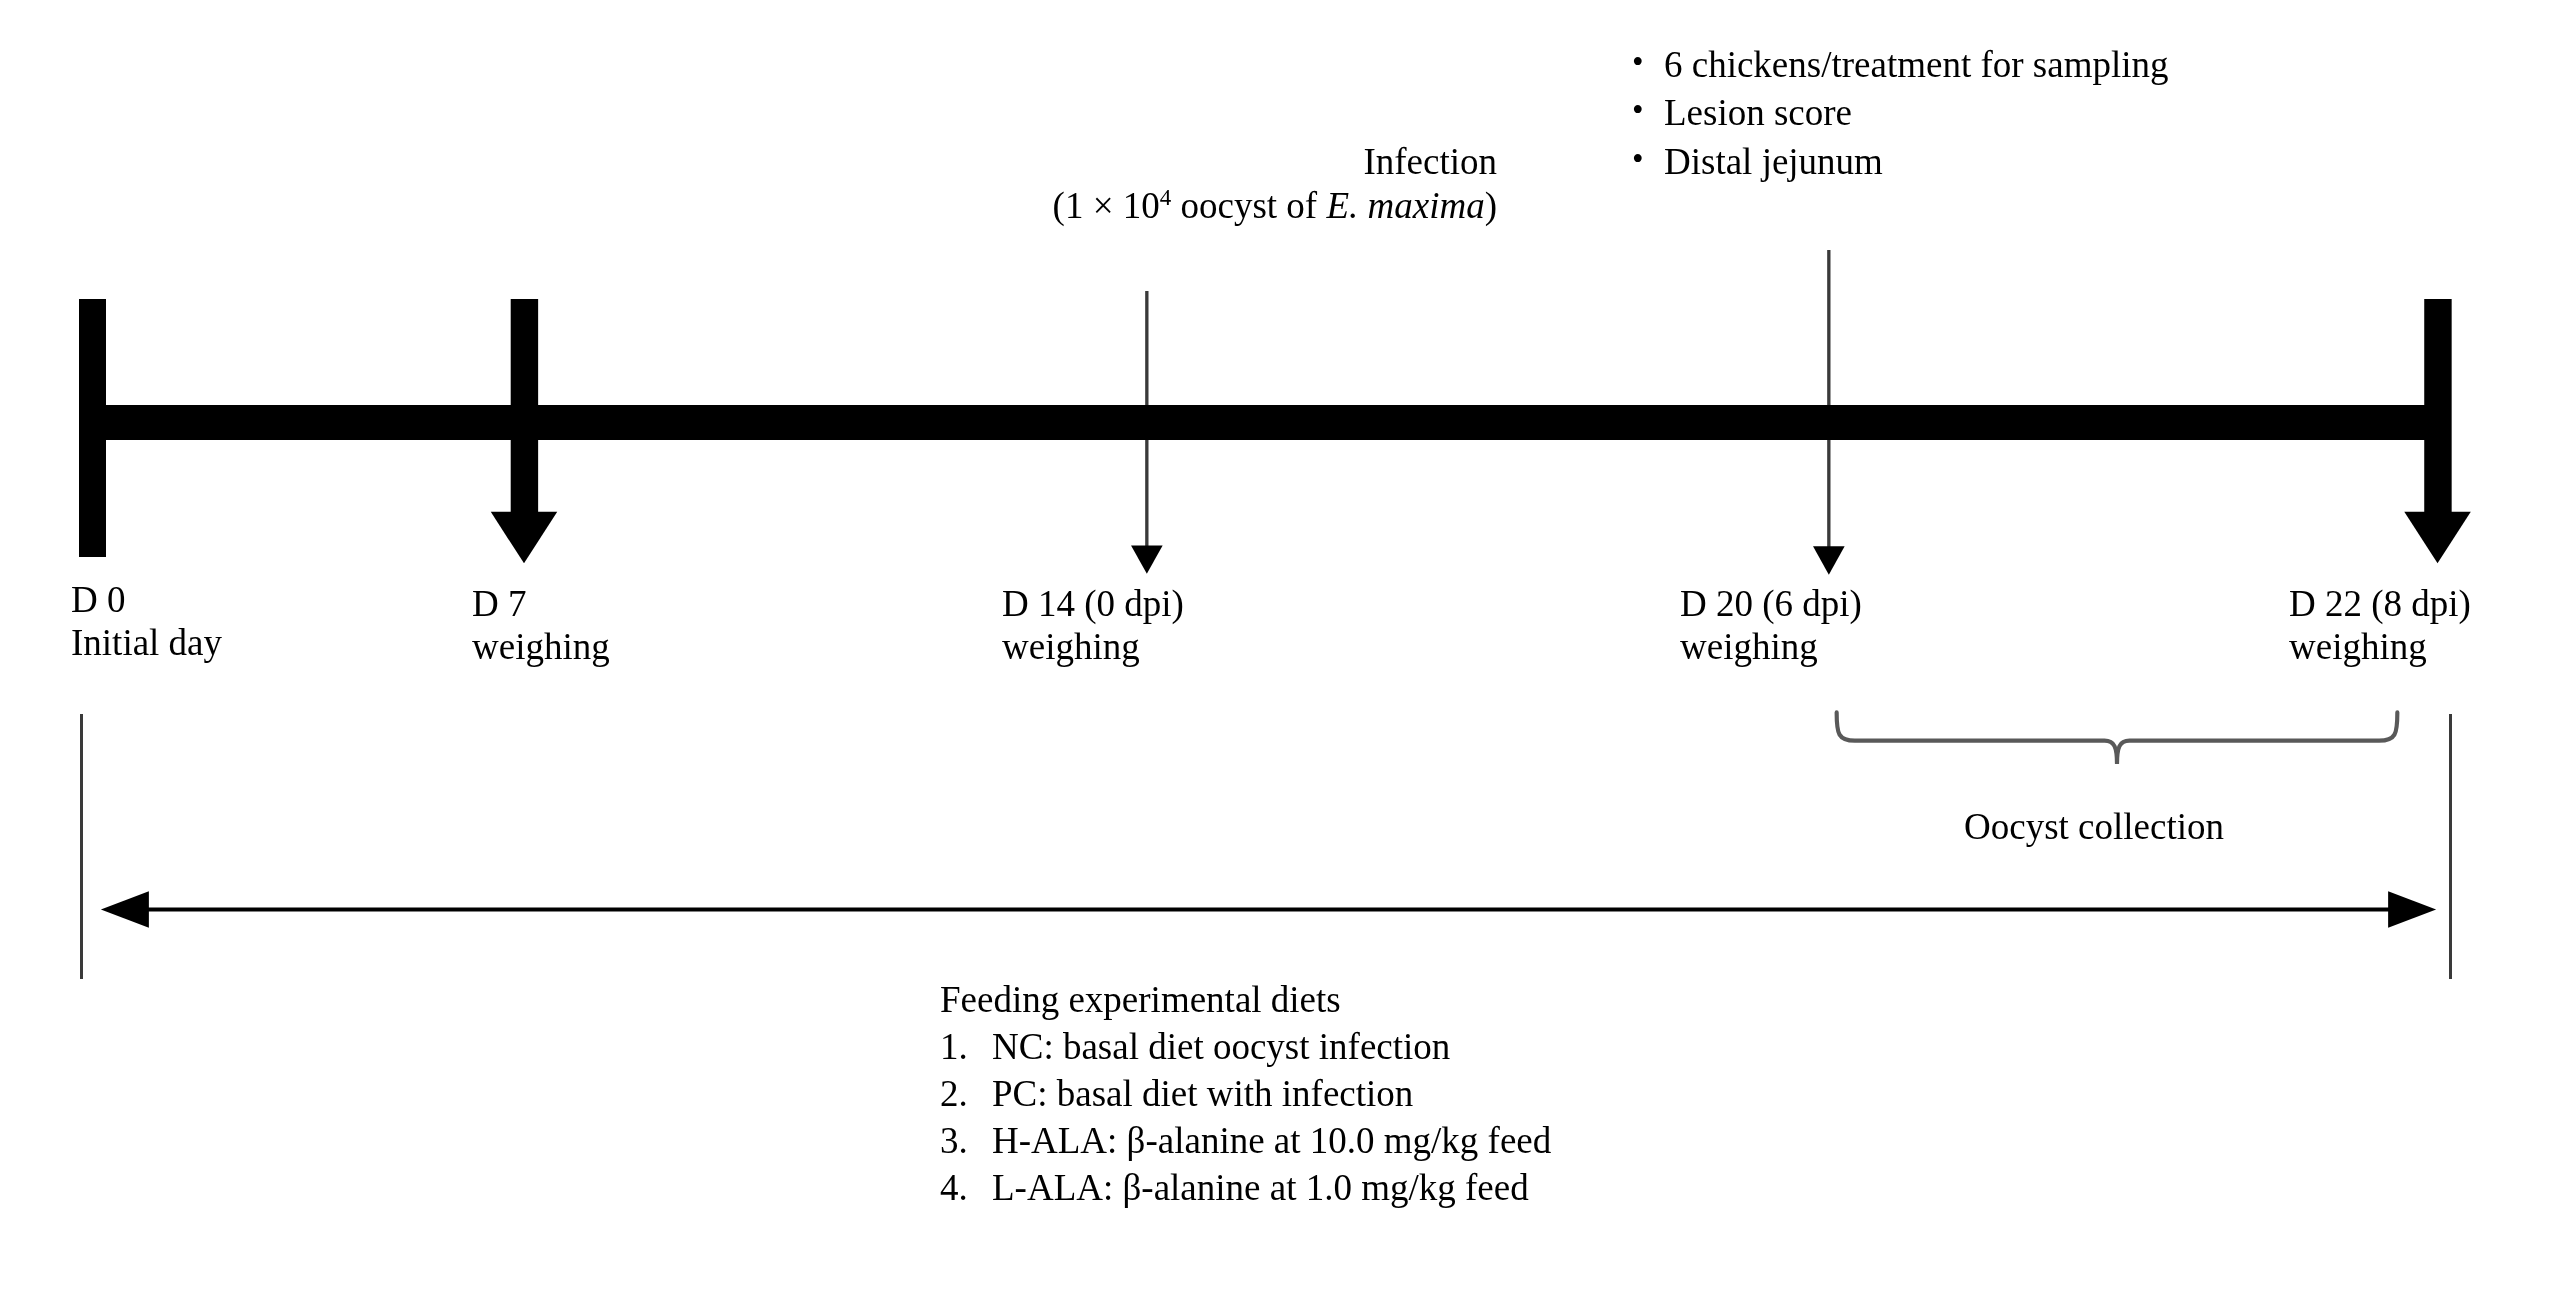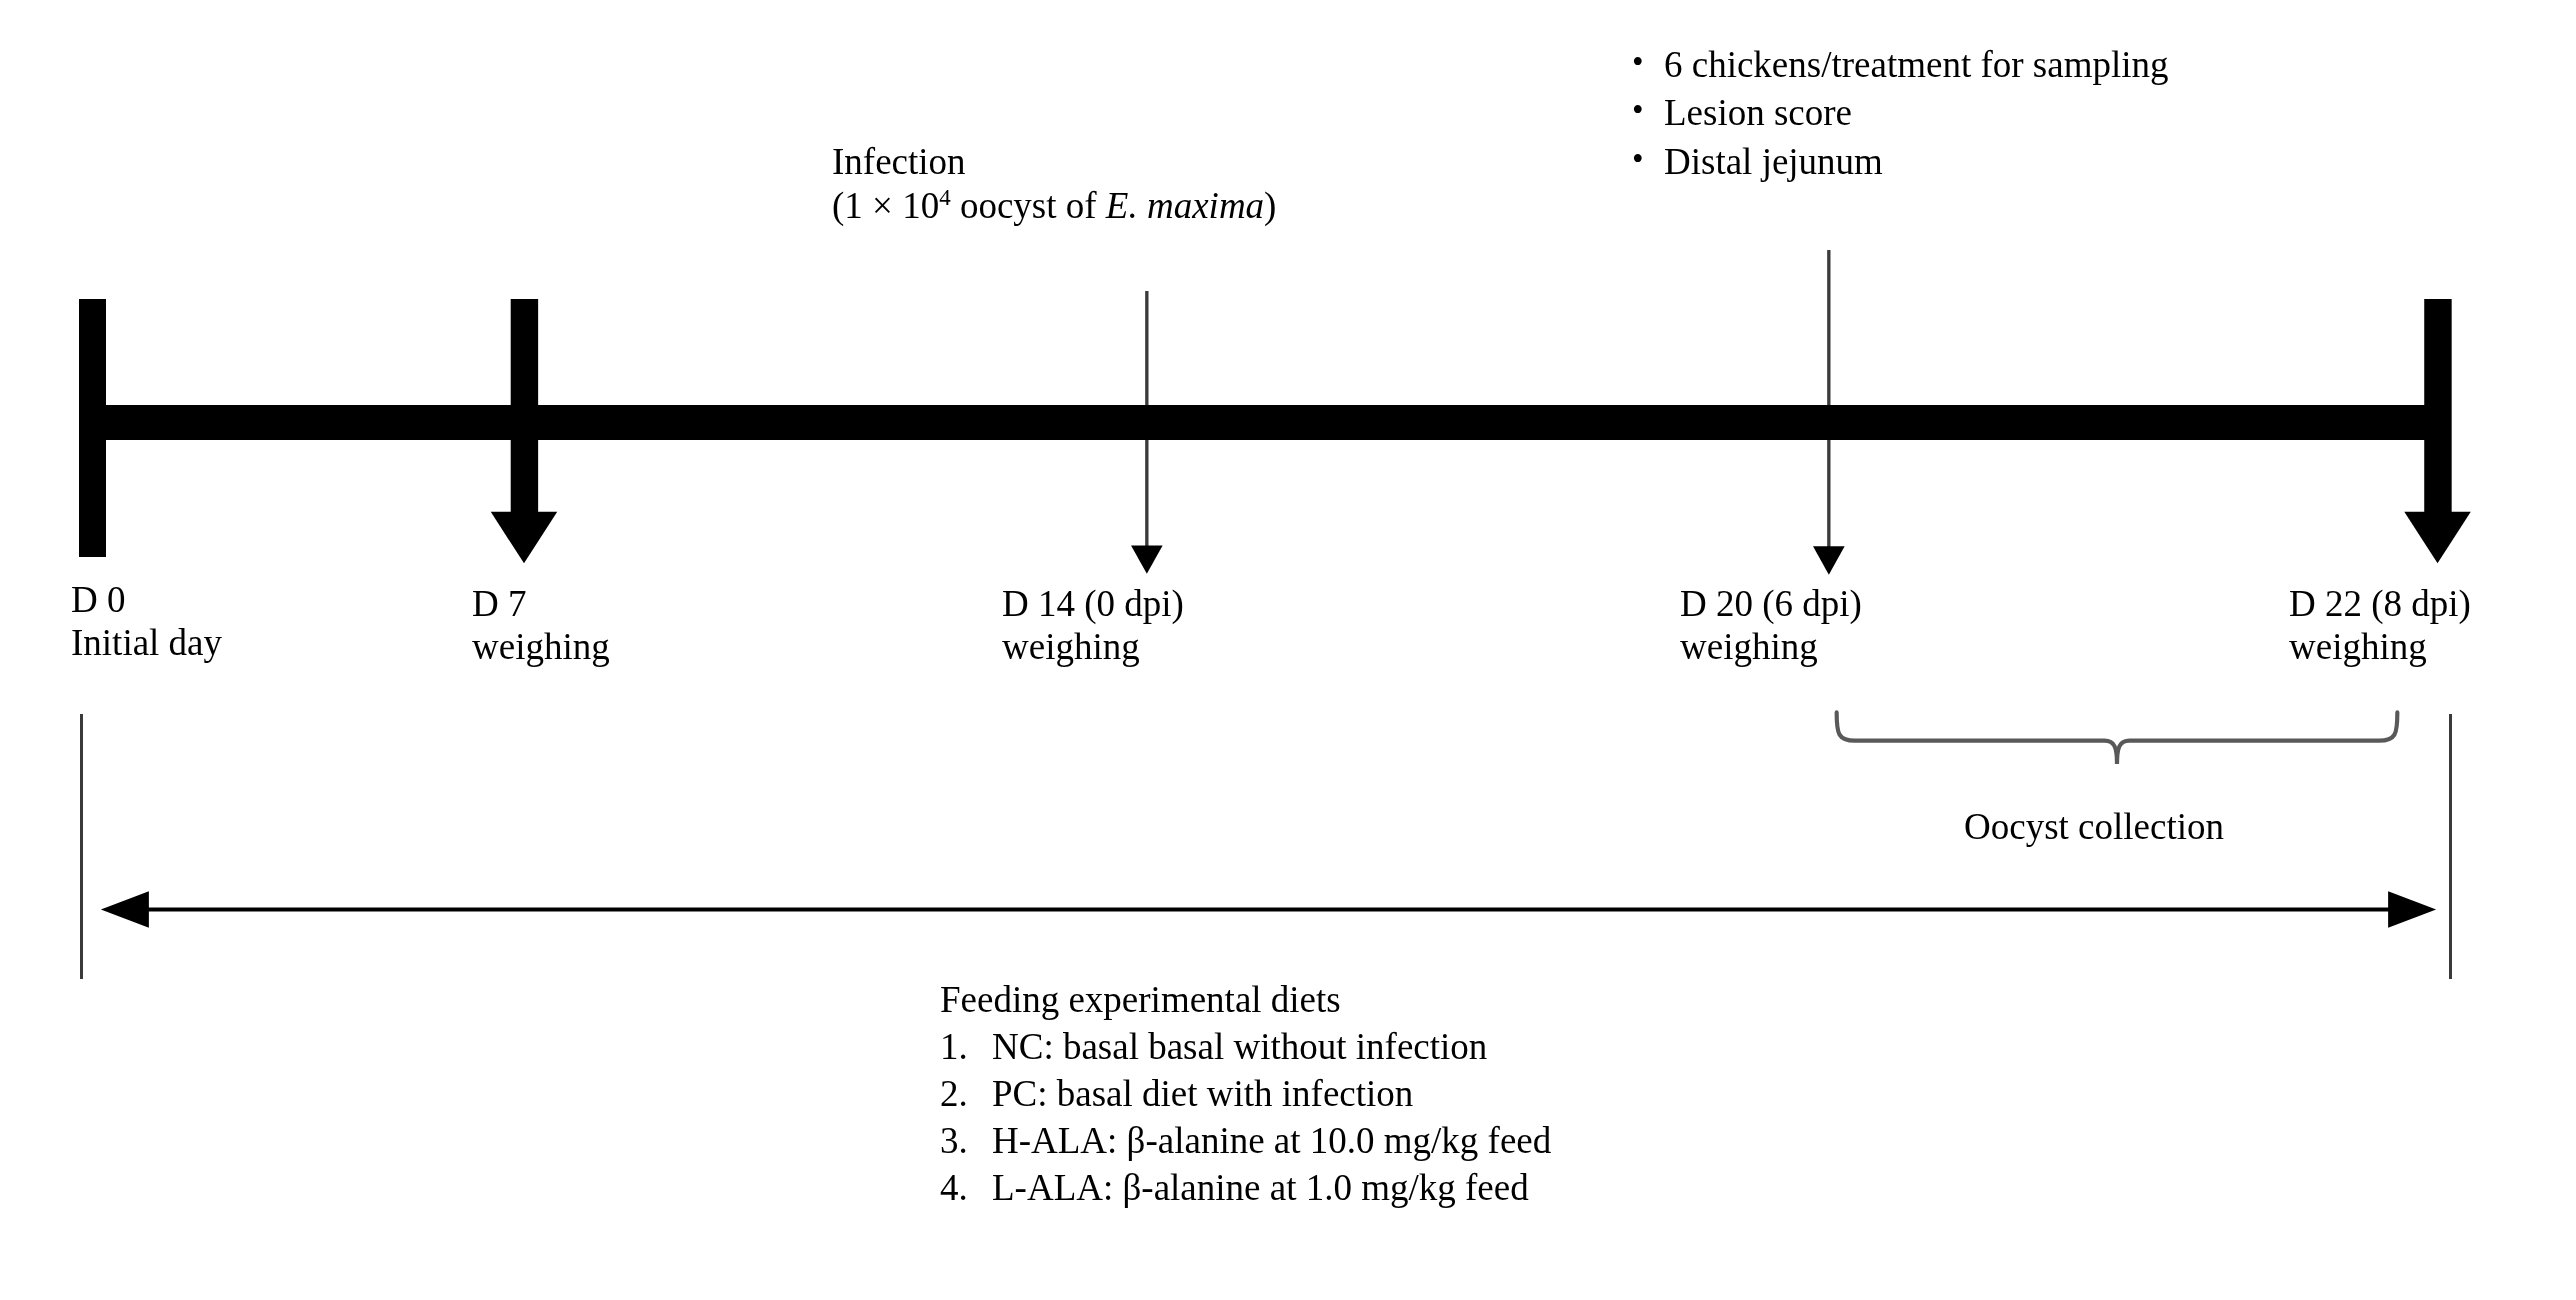--- a/index.html
+++ b/index.html
@@ -29,21 +29,21 @@
   
   .daylabel {
     font-size: 37px;
     line-height: 1.17;
     white-space: nowrap;
   }
   .annot {
     font-size: 37px;
     line-height: 1.18;
     white-space: nowrap;
-    text-align: left;
+    text-align: right;
   }
   .bullets {
     font-size: 37px;
     line-height: 1.17;
   }
   .bullets .brow {
     display: flex;
     align-items: flex-start;
   }
   .bullets .bdot {
@@ -166,21 +166,21 @@
   <svg class="abs" style="left:79px; top:883px;" width="2379" height="53" viewBox="0 0 2860 64">
     <line x1="40" y1="32" x2="2820" y2="32" stroke="#000000" stroke-width="5"></line>
     <polygon points="20,32 78,10 78,54" fill="#000000"></polygon>
     <polygon points="2840,32 2782,10 2782,54" fill="#000000"></polygon>
   </svg>
 
   <div class="abs feeding" style="left:940px; top:977px;">
     <div>Feeding experimental diets</div>
     <div class="frow">
       <span class="fnum">1.</span>
-      <span class="ftext">NC: basal basal without infection</span>
+      <span class="ftext">NC: basal diet oocyst infection</span>
     </div>
     <div class="frow">
       <span class="fnum">2.</span>
       <span class="ftext">PC: basal diet with infection</span>
     </div>
     <div class="frow">
       <span class="fnum">3.</span>
       <span class="ftext">H-ALA: β-alanine at 10.0 mg/kg feed</span>
     </div>
     <div class="frow">

